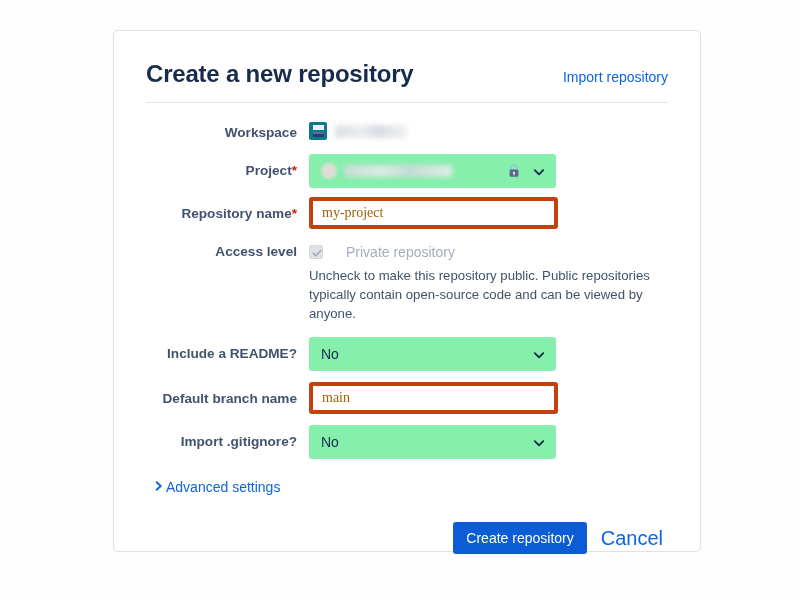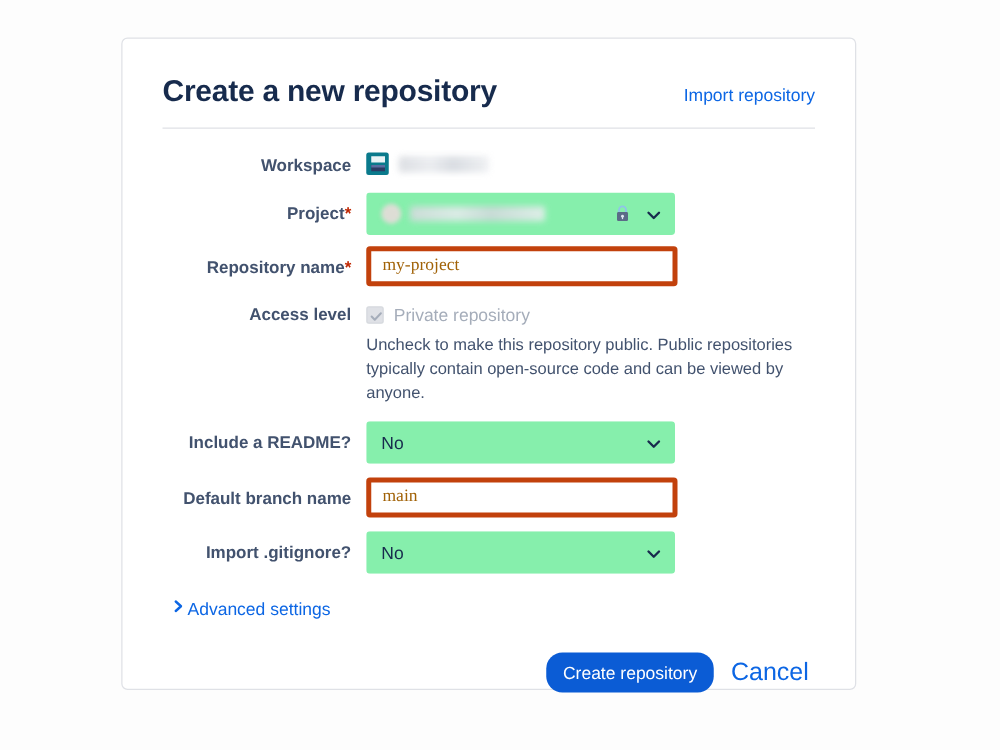--- a/index.html
+++ b/index.html
@@ -12,21 +12,21 @@
   }
 
   .page {
     position: relative;
     width: 800px; height: 600px;
     background: #fdfdfd;
   }
 
   .card {
     position: absolute;
-    left: 97px; top: 30px;
+    left: 113px; top: 30px;
     width: 588px; height: 522px;
     background: #ffffff;
     border: 1px solid #dfe1e6;
     border-radius: 5px;
   }
 
   .card-header {
     position: relative;
     padding: 28px 32px 0 32px;
     display: flex;
@@ -182,21 +182,21 @@
     color: #a16207;
     padding: 0 9px;
     font-family: Liberation Serif, serif;
     outline: none;
   }
 
   
   .check-line {
     display: flex;
     align-items: center;
-    gap: 8px;
+    gap: 23px;
     padding-top: 5px;
   }
   .checkbox {
     width: 14px; height: 14px;
     border-radius: 2px;
     background: #dfe1e6;
     border: 1px solid #d5d8dd;
     position: relative;
     flex: 0 0 14px;
   }
@@ -234,21 +234,21 @@
     align-items: center;
     justify-content: flex-end;
     gap: 14px;
     margin: 25px 0 0 0;
     padding-right: 5px;
   }
   .btn-primary {
     background: #0b5cd5;
     color: #ffffff;
     border: none;
-    border-radius: 13px;
+    border-radius: 3px;
     font-size: 14px;
     font-family: "Liberation Sans", sans-serif;
     height: 32px;
     padding: 0 13px;
     cursor: pointer;
     line-height: 32px;
   }
   .cancel-link {
     font-size: 20px;
     color: #0c66e4;

